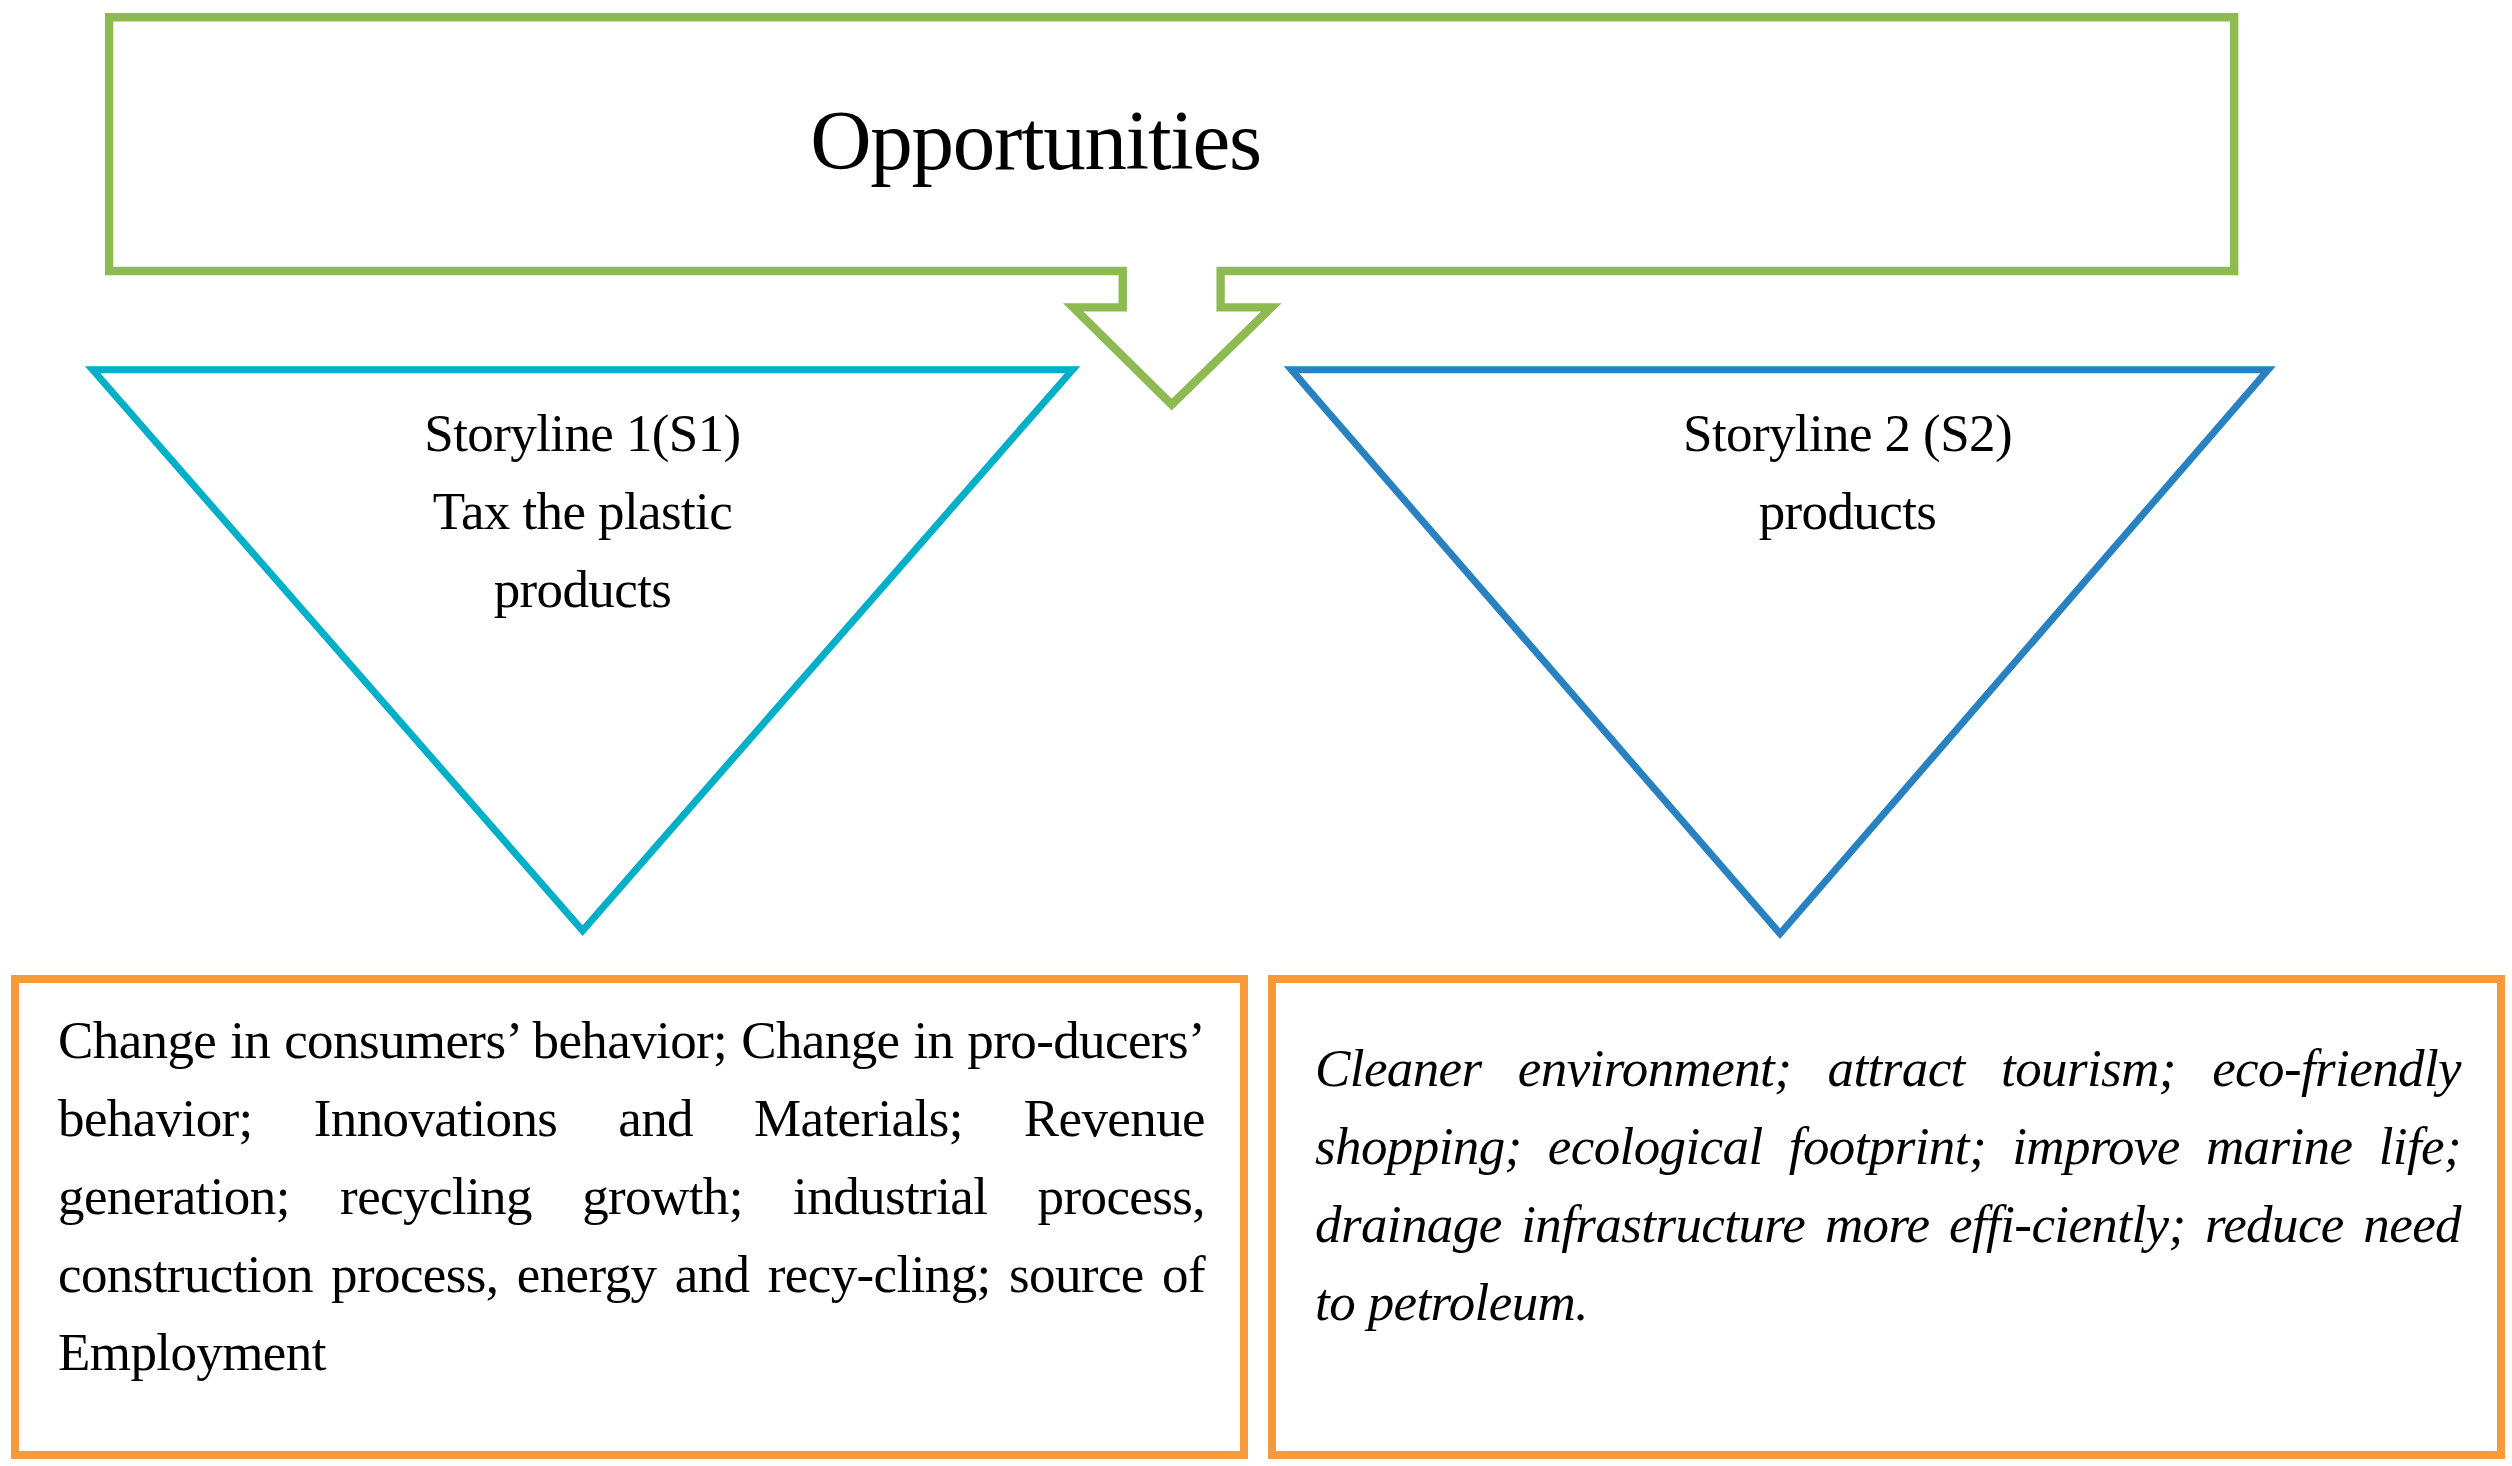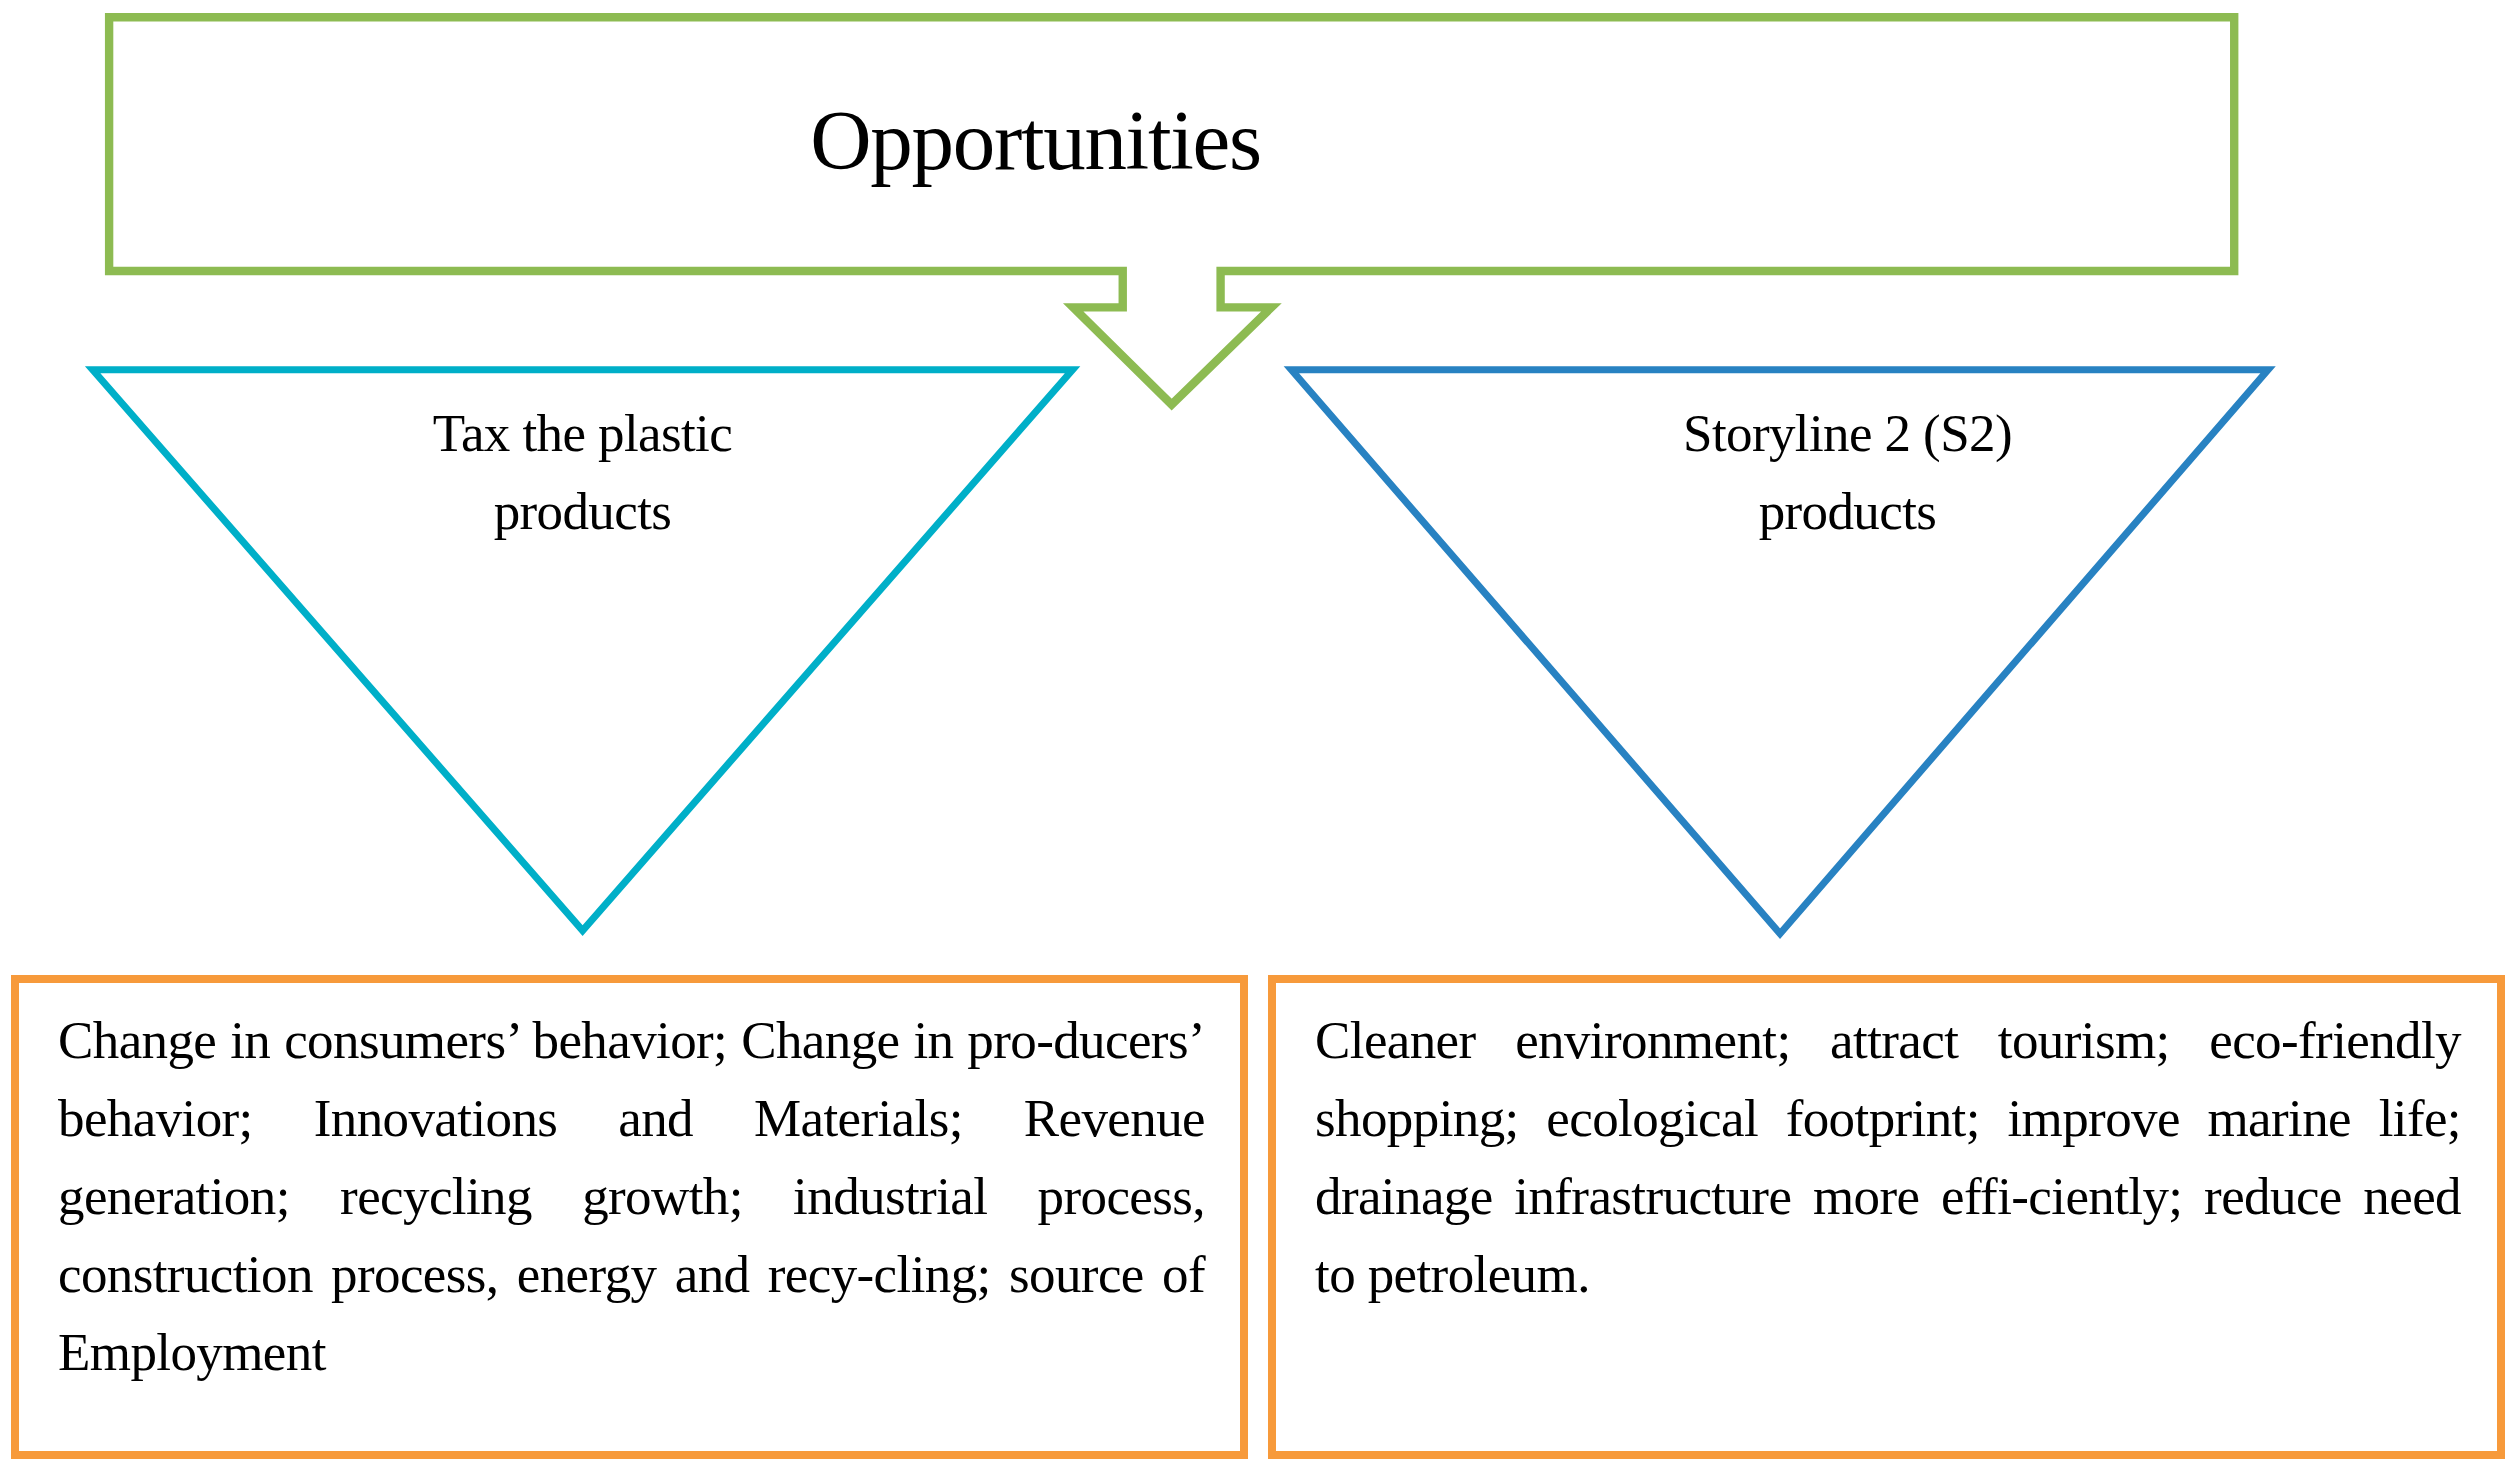--- a/index.html
+++ b/index.html
@@ -25,27 +25,28 @@
   <path d="M144,574 L1666,574 L905,1445 Z" fill="none" stroke="#00afc8" stroke-width="11" stroke-linejoin="miter"></path>
 
   <path d="M2006,574 L3523,574 L2765,1450 Z" fill="none" stroke="#2882c2" stroke-width="11" stroke-linejoin="miter"></path>
 </svg>
 
 <div class="title-box">
   <span class="title-text">Opportunities</span>
 </div>
 
 <div class="tri-label" style="left:338px; top:394px;">
+  <div>Storyline 1(S1)</div>
   <div>Tax the plastic</div>
   <div>products</div>
 </div>
 
 <div class="tri-label" style="left:1603px; top:394px;">
   <div>Storyline 2 (S2)</div>
   <div>products</div>
 </div>
 
 <div class="out-box" style="left:11px; top:975px; width:1237px; height:484px;"></div>
 <div class="out-text" style="left:58px; top:1001px; width:1147px;">Change in consumers’ behavior; Change in pro-ducers’ behavior; Innovations and Materials; Revenue generation; recycling growth; industrial process, construction process, energy and recy-cling; source of Employment</div>
 
 <div class="out-box" style="left:1268px; top:975px; width:1237px; height:484px;"></div>
-<div class="out-text" style="left:1315px; top:1001px; width:1146px;">Cleaner environment; attract tourism; eco-friendly shopping; ecological footprint; improve marine life; drainage infrastructure more effi-ciently; reduce need to petroleum.</div>
+<div class="out-text" style="left:1315px; top:1029px; width:1146px;font-style:italic;">Cleaner environment; attract tourism; eco-friendly shopping; ecological footprint; improve marine life; drainage infrastructure more effi-ciently; reduce need to petroleum.</div>
 
 
 </body></html>

